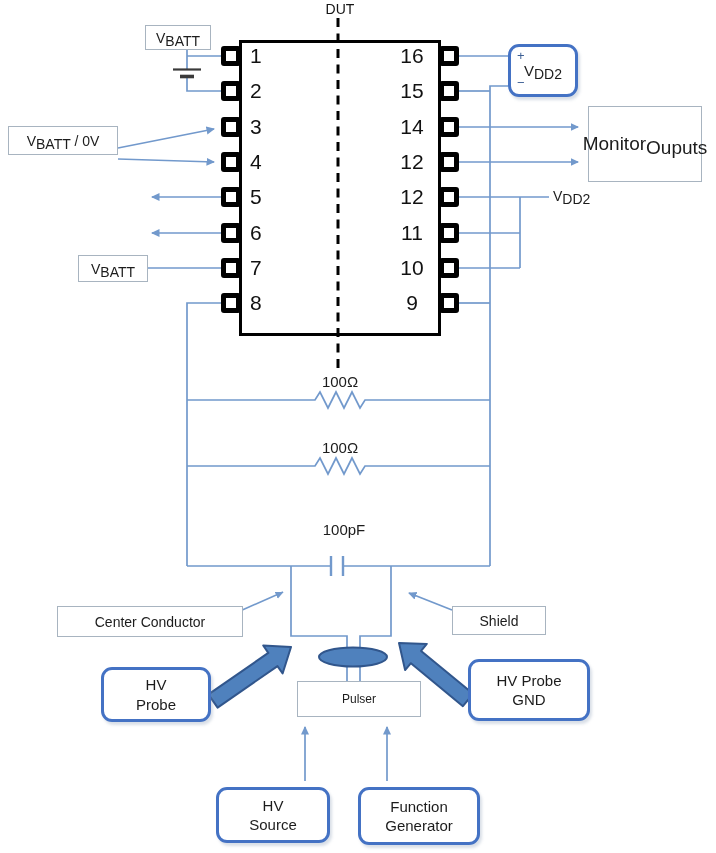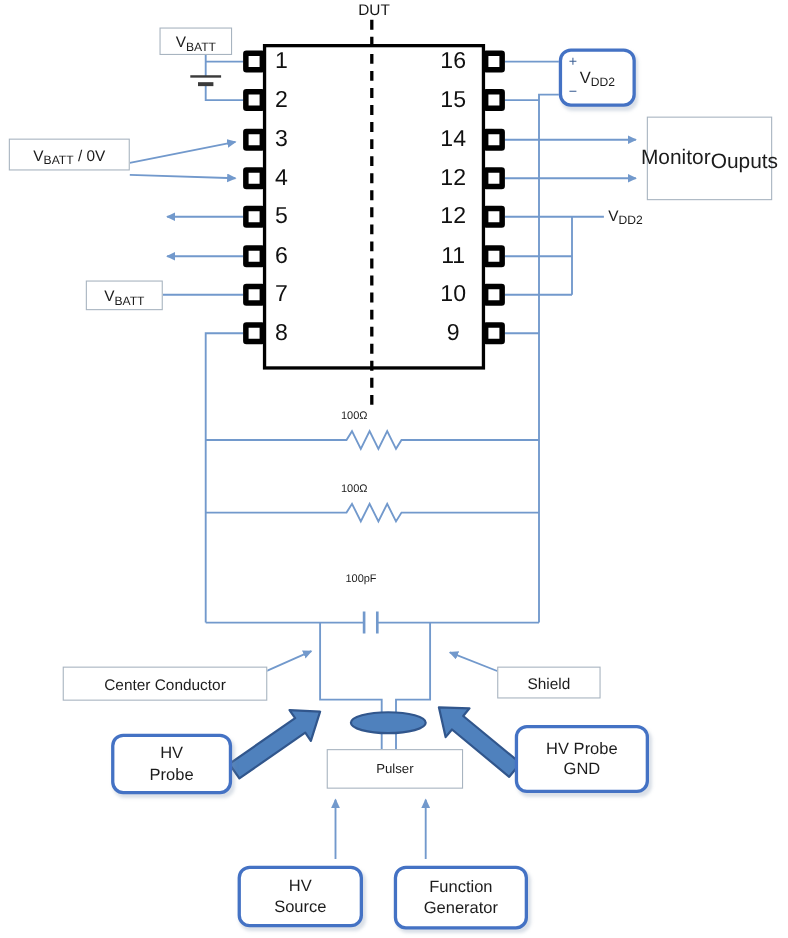--- a/index.html
+++ b/index.html
@@ -22,28 +22,28 @@
   
   .lbox { position:absolute; box-sizing:border-box; background:#fff;
     border:1px solid #a8b4c0; display:flex; align-items:center; justify-content:center;
     font-size:14px; color:#1c1c1c; text-align:center; }
   
   .bbox { position:absolute; box-sizing:border-box; background:#fff;
     border:3px solid #4472c4; border-radius:11px; display:flex; flex-direction:column;
     align-items:center; justify-content:center; font-size:15px; line-height:1.3;
     color:#1c1c1c; text-align:center; box-shadow:2px 3px 3px rgba(120,140,170,0.28); }
   .flabel { position:absolute; font-size:15px; color:#1c1c1c; }
-  .vsub { font-size:11px; position:relative; top:3px; }
+  .vsub { font-size:14px; position:relative; top:3px; }
   .monitor { font-size:19px; }
   .monitor > div + div { margin-top:7px; }
   .sign { position:absolute; font-size:13px; color:#3c5f94; left:6px; }
   .sign.plus { top:1px; } .sign.minus { bottom:2px; }
   .dut-title { position:absolute; left:318px; top:1px; width:44px; text-align:center;
     font-size:14px; color:#141414; }
-  .passlabel { position:absolute; width:60px; font-size:10px; }
+  .passlabel { position:absolute; width:60px; text-align:center; font-size:15px; }
 </style>
 </head>
 <body>
 
 <div id="canvas">
 
   <svg id="wiring" width="716" height="853" viewBox="0 0 716 853">
     <defs>
       <marker id="ah" markerWidth="10" markerHeight="10" refX="7.5" refY="4" orient="auto" markerUnits="userSpaceOnUse">
         <path d="M0,0 L8.5,4 L0,8 Z" fill="#7299cc"></path>

